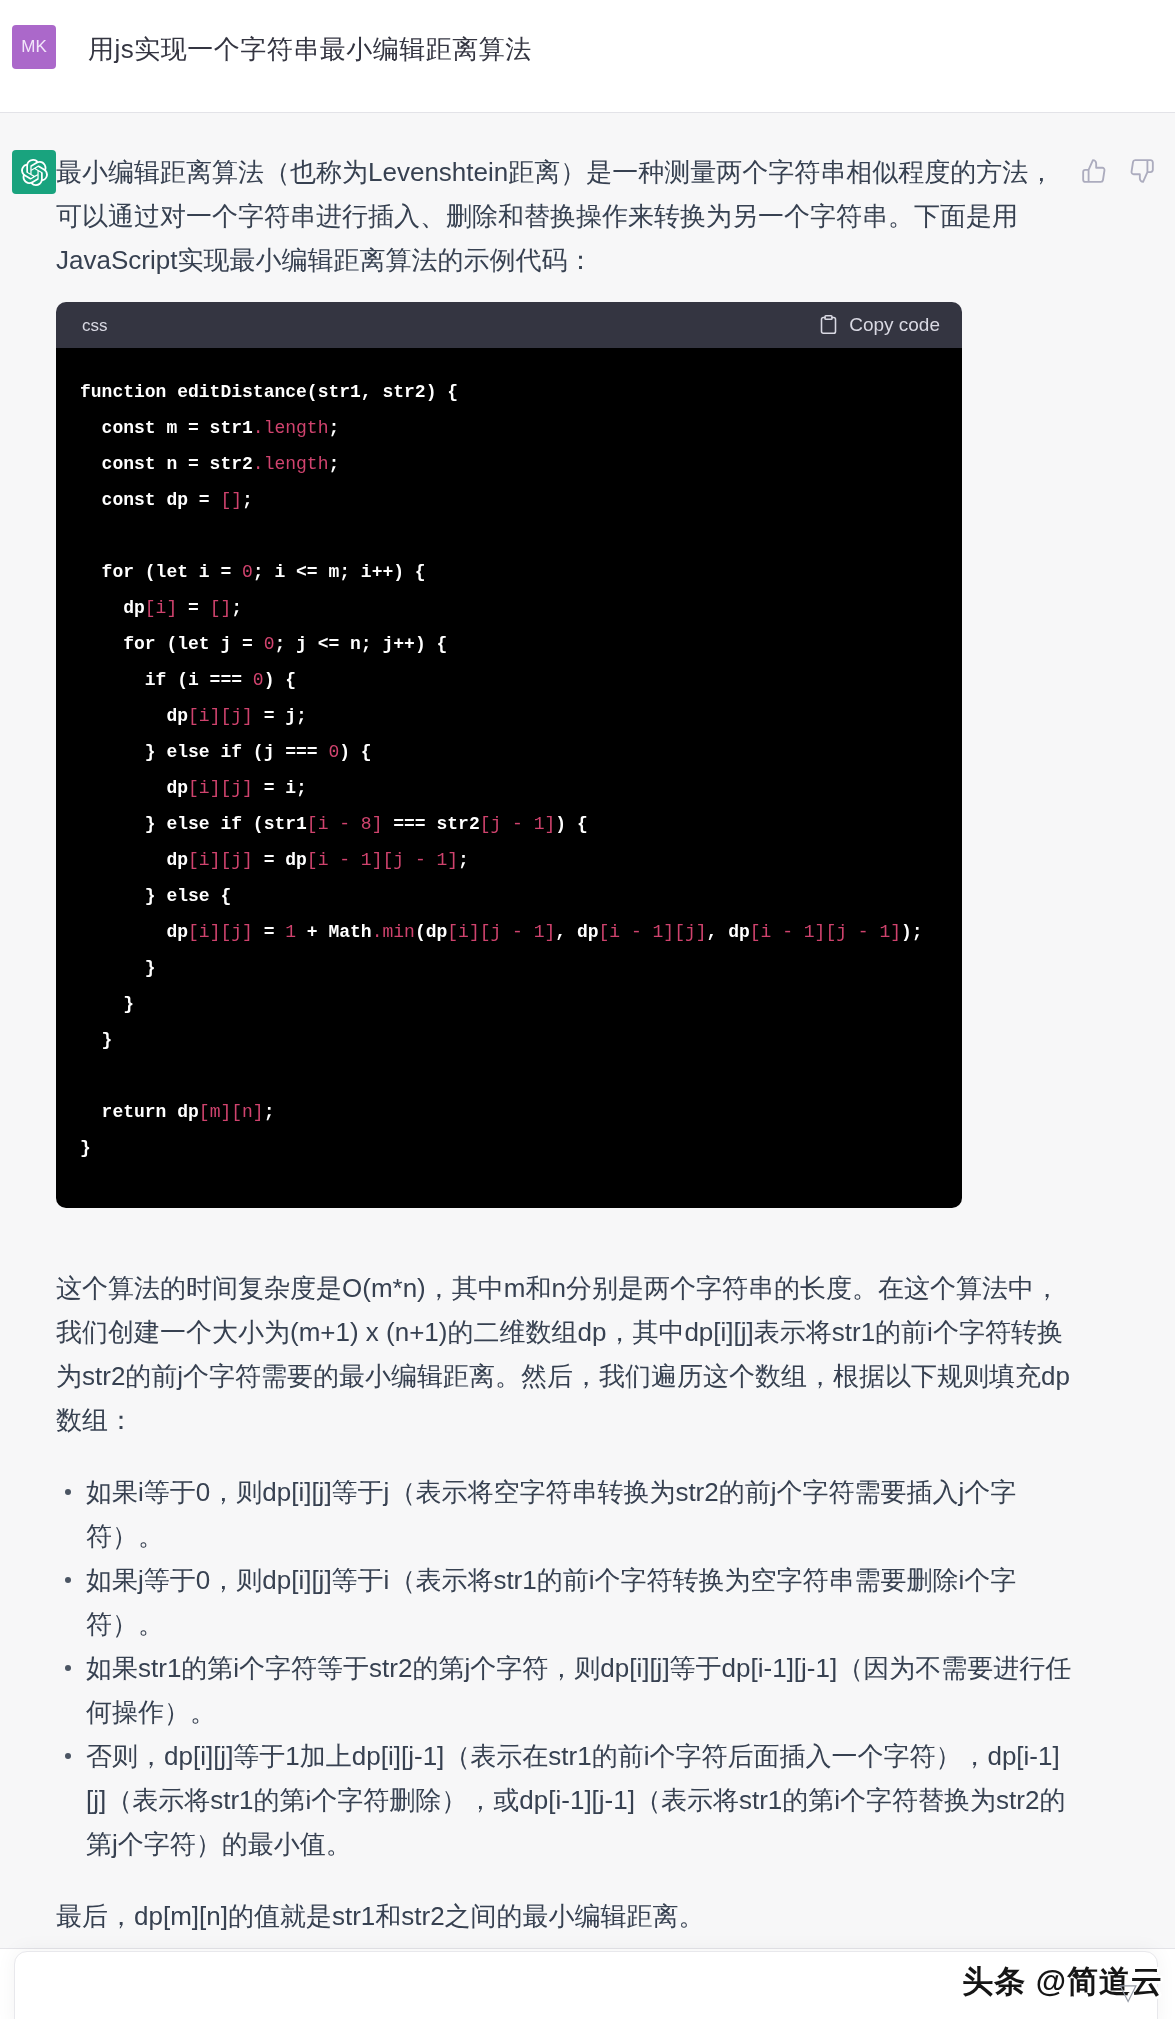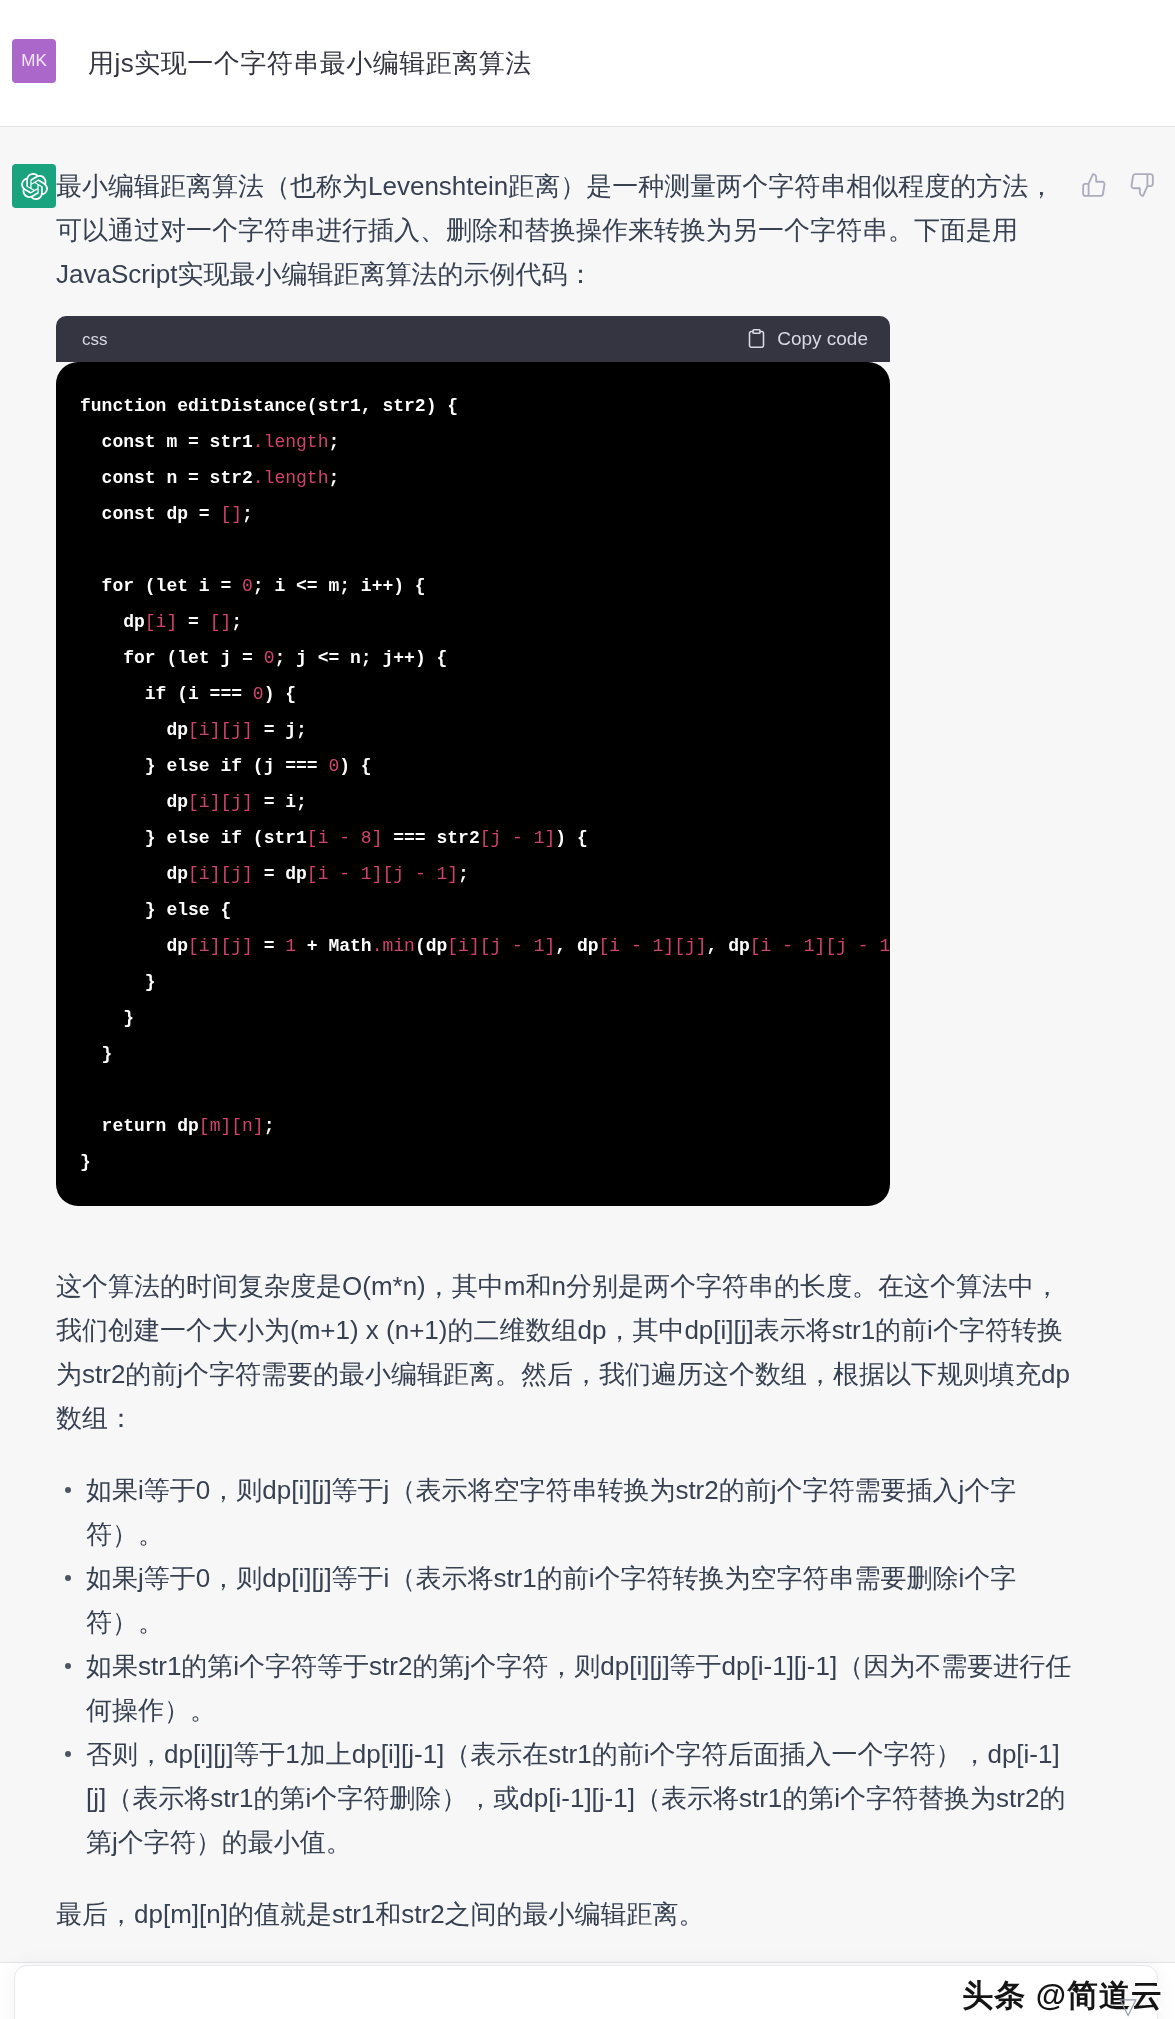--- a/index.html
+++ b/index.html
@@ -10,21 +10,20 @@
     font-family:"Liberation Sans", sans-serif;
     color:#374151;
   }
   .chat { width:1175px; height:2019px; position:relative; }
 
   
   .user-row {
     display:flex; gap:32px;
     height:112px; background:#ffffff;
     padding:25px 70px 0 12px;
-    margin-top:14px;
   }
   .avatar {
     width:44px; height:44px; border-radius:4px; flex:none;
     display:flex; align-items:center; justify-content:center;
   }
   .user-avatar { background:#ab68ca; color:#f2e6fa; font-size:17px; }
   .user-text { font-size:26px; color:#343541; margin-top:7px; letter-spacing:0.5px; }
 
   
   .assistant-section {
@@ -45,35 +44,35 @@
   .para-intro { margin-bottom:0 !important; }
 
   .msg-actions { position:absolute; top:44px; right:18px; display:flex; gap:20px; }
   .icon-btn {
     width:28px; height:28px; padding:0; background:none; border:none;
     color:#acacbe; cursor:pointer;
   }
   .icon-btn svg { width:26px; height:26px; display:block; }
 
   
-  .code-block { width:834px; margin:20px 0 58px 0; border-radius:10px; overflow:hidden; }
+  .code-block { width:906px; margin:20px 0 58px 0; border-radius:10px; overflow:hidden; }
   .code-header {
     height:46px; background:#343541;
     display:flex; align-items:center; justify-content:space-between;
     padding:0 22px 0 26px;
   }
   .code-lang { color:#d9d9e3; font-size:17px; line-height:1; }
   .copy-btn {
     display:flex; gap:10px;
     background:none; border:none; padding:0;
     color:#d9d9e3; font-size:19px; font-family:"Liberation Sans", sans-serif;
     cursor:pointer;
   }
   .copy-btn svg { width:21px; height:21px; display:block; }
-  .code-body { background:#000000; padding:26px 24px 26px 24px; min-height:790px;border-radius:22px; }
+  .code-body { background:#000000; padding:26px 24px 42px 24px; min-height:790px; }
   .code-line {
     font-family:"Liberation Mono", monospace;
     font-size:18px; line-height:36px;
     color:#ffffff; font-weight:700; white-space:pre;
   }
   .tok.accent { color:#d0436e; font-weight:400;margin-top:26px; }
 
   
   ul.bullet-list { list-style:none; margin:20px 0 28px 0; padding:0 0 0 30px; }
   ul.bullet-list li { position:relative; }

